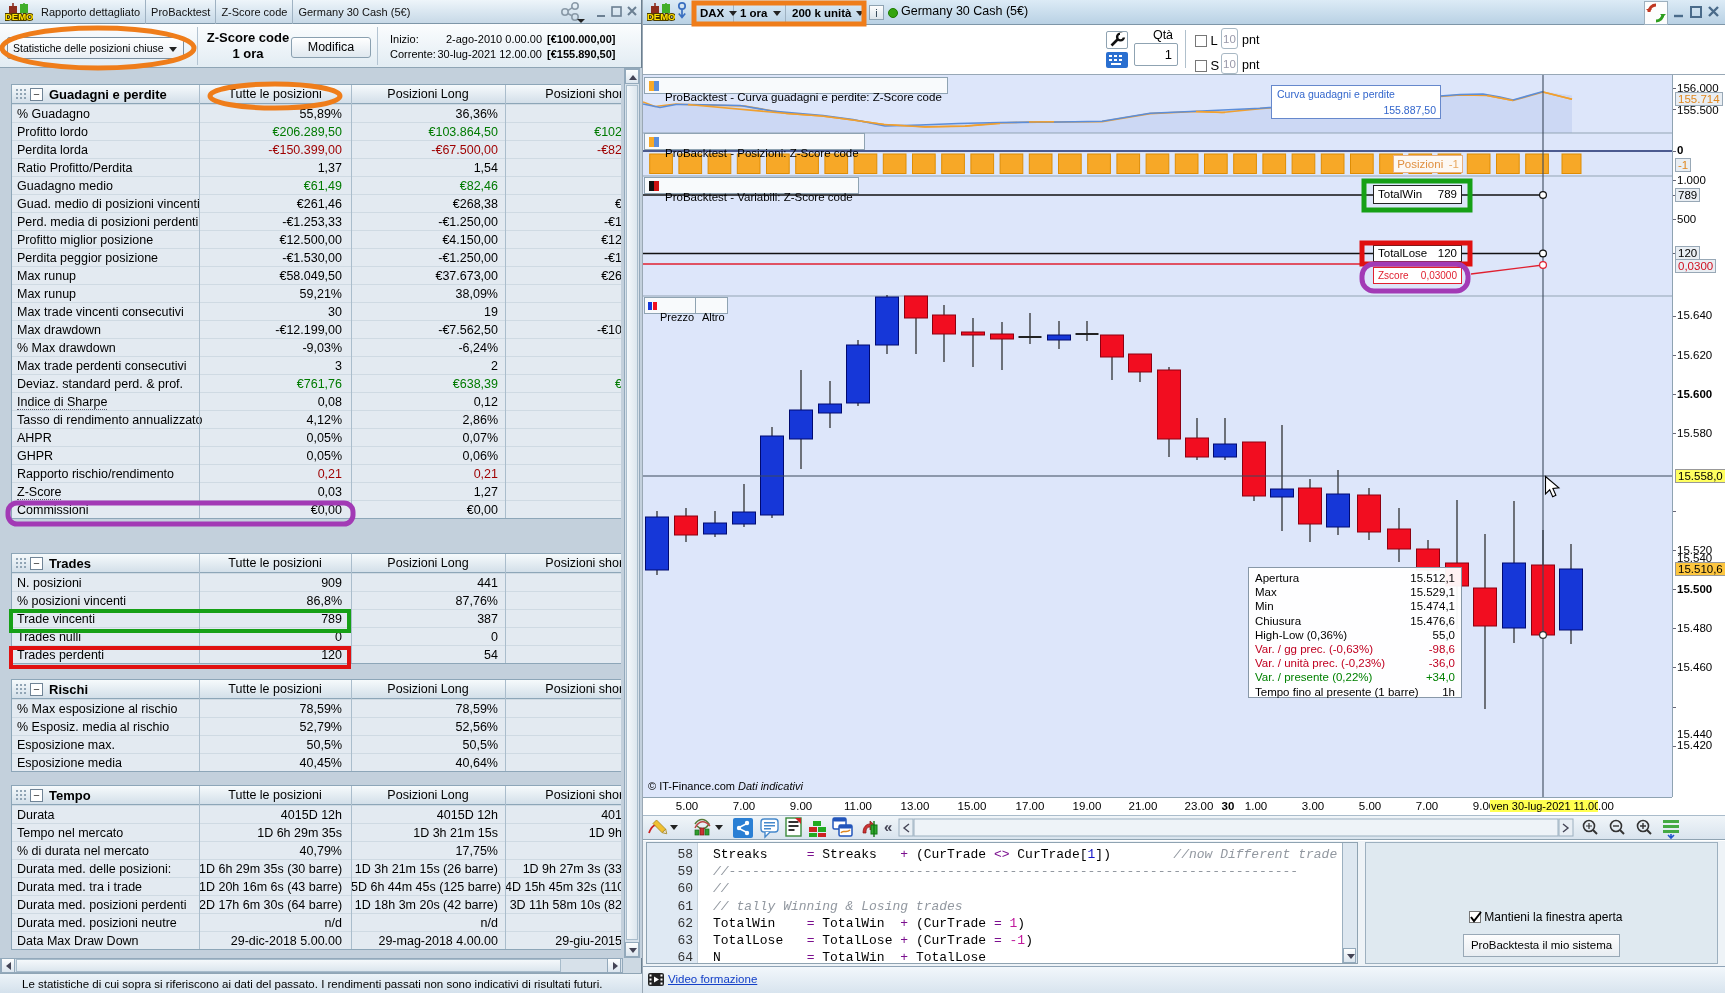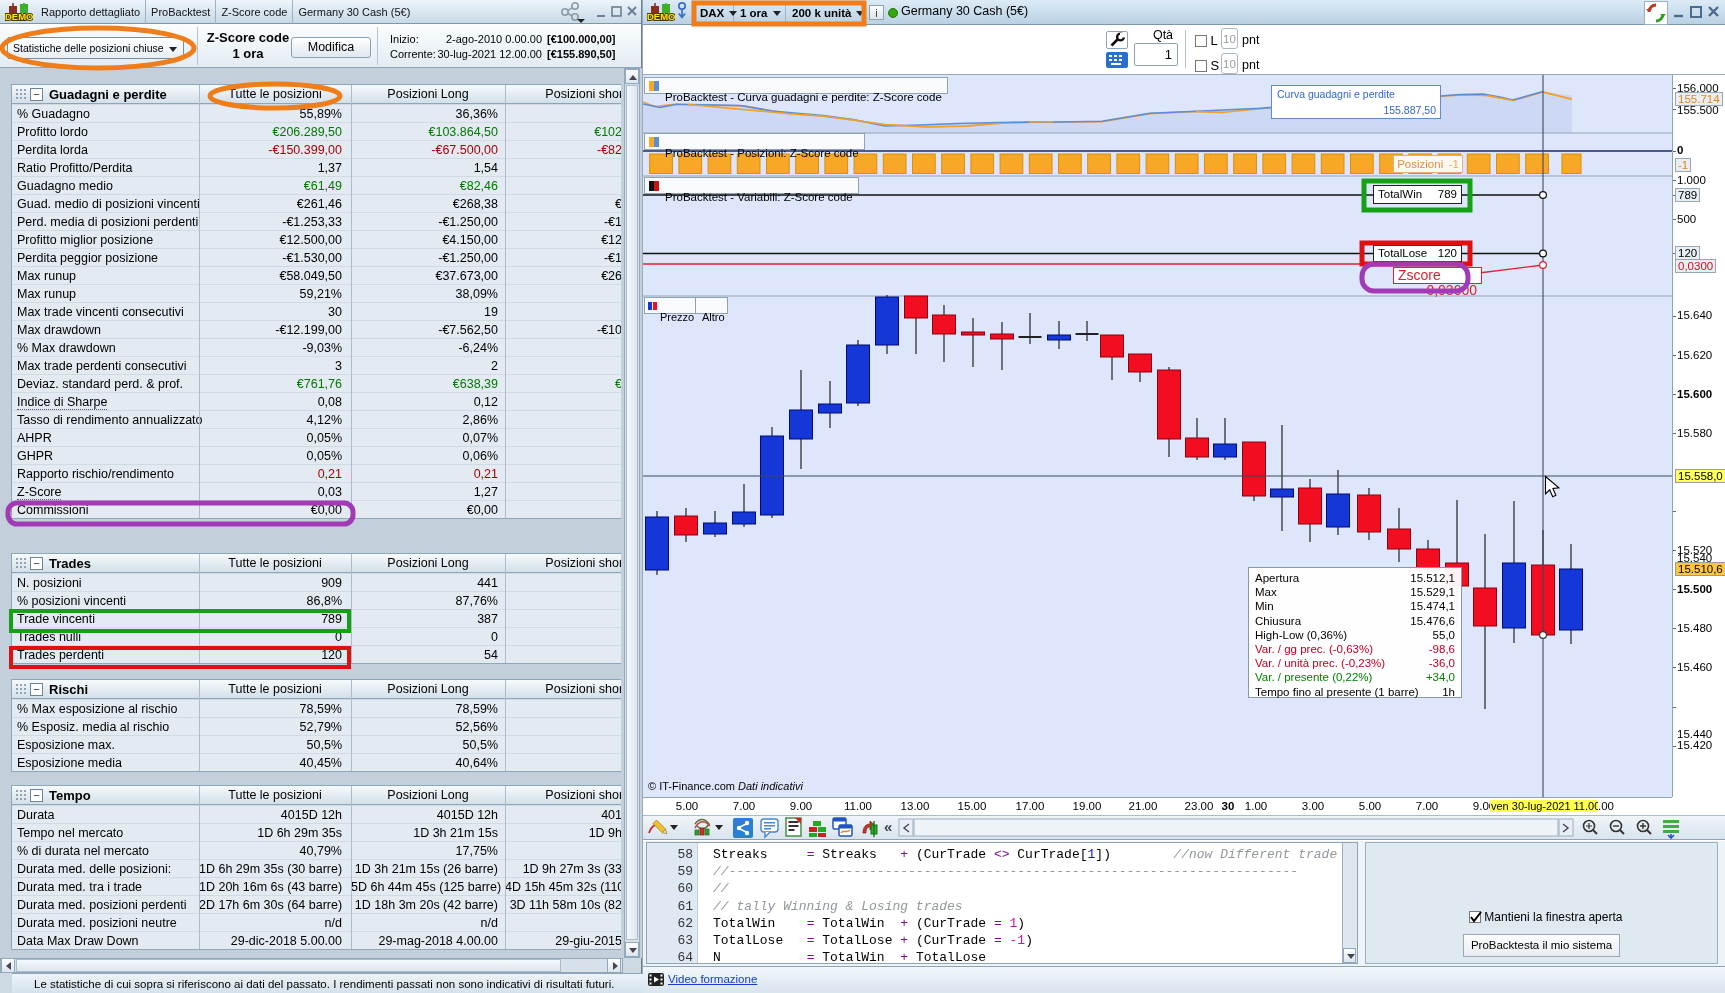--- a/index.html
+++ b/index.html
@@ -25,21 +25,21 @@
 .ch { position:absolute; top:2px; text-align:center; font-size:12.5px; }
 .trow { position:relative; height:18px; line-height:18px; font-size:12.5px; border-top:1px solid #cfdae3; white-space:nowrap;}
 .trow:first-of-type { border-top:none; }
 .c1 { position:absolute; left:5px; }
 .c2 { position:absolute; left:187px; width:143px; text-align:right; }
 .c3 { position:absolute; left:339px; width:147px; text-align:right; }
 .c4 { position:absolute; left:493px; width:117px; text-align:right; }
 .vl { position:absolute; top:0; bottom:0; width:1px; background:#aabdcc; }
 .dotted { border-bottom:1px dotted #556; }
 #lw .hscroll { position:absolute; left:0; top:958px; width:623px; height:15px; background:#d7e1ea; border:1px solid #93a9bb; }
-#lw .status { position:absolute; left:0; top:973px; width:642px; height:20px; background:linear-gradient(#ecf3f8,#d4e1ec); border-top:1px solid #8fa5b5; font-size:11.5px; line-height:20px; padding-left:22px; white-space:nowrap;margin-left:12px; }
+#lw .status { position:absolute; left:0; top:973px; width:642px; height:20px; background:linear-gradient(#ecf3f8,#d4e1ec); border-top:1px solid #8fa5b5; font-size:11.5px; line-height:20px; padding-left:22px; white-space:nowrap; }
 .vscroll { position:absolute; left:624px; top:68px; width:16px; height:890px; background:#d7e1ea; border:1px solid #93a9bb; }
 .sbtn { position:absolute; left:0; width:14px; height:15px; background:linear-gradient(#fdfefe,#dbe5ee); border:1px solid #93a9bb; }
 .tri-up { position:absolute; left:3px; top:5px; width:0; height:0; border-left:4px solid transparent; border-right:4px solid transparent; border-bottom:5px solid #445; }
 .tri-dn { position:absolute; left:3px; top:5px; width:0; height:0; border-left:4px solid transparent; border-right:4px solid transparent; border-top:5px solid #445; }
 .tri-lf { position:absolute; left:4px; top:3px; width:0; height:0; border-top:4px solid transparent; border-bottom:4px solid transparent; border-right:5px solid #445; }
 .tri-rt { position:absolute; left:5px; top:3px; width:0; height:0; border-top:4px solid transparent; border-bottom:4px solid transparent; border-left:5px solid #445; }
 
 
 #rw { position:absolute; left:643px; top:0; width:1082px; height:993px; background:#fff; }
 #rw .titlebar { position:absolute; left:0; top:0; width:100%; height:25px; background:linear-gradient(#dcebf6,#b9d1e4); border-bottom:1px solid #7e96a8; }
@@ -659,21 +659,21 @@
           <b style="left:5px;background:#f20d20;width:4px;height:8px;"></b>
         </span>Prezzo</div>
     <div class="panlab" style="left:52px;top:222px;width:33px;font-size:11px;padding-left:6px;">Altro</div>
 
     <div class="lblbox" style="left:628px;top:10px;width:170px;border-color:#6688cc;color:#3366cc;font-size:10.5px;white-space:nowrap;"><span style="margin-left:5px;">Curva guadagni e perdite</span><span style="float:right;margin-right:4px;">155.887,50</span></div>
 
     <div class="lblbox" style="left:750px;top:80px;width:70px;border-color:#e8b080;color:#e09040;background:#fdf8f2;font-size:11.5px;white-space:nowrap;">&nbsp;Posizioni<span style="float:right;margin-right:3px;color:#e8a860;">-1</span></div>
 
     <div class="lblbox" style="left:730px;top:110px;width:89px;height:19px;line-height:17px;font-size:11.5px;"><span style="margin-left:4px;">TotalWin</span><span style="float:right;margin-right:4px;">789</span></div>
     <div class="lblbox" style="left:730px;top:170px;width:89px;height:17px;line-height:15px;font-size:11.5px;"><span style="margin-left:4px;">TotalLose</span><span style="float:right;margin-right:4px;">120</span></div>
-    <div class="lblbox" style="left:730px;top:192px;width:89px;height:17px;line-height:15px;font-size:14px;border-color:#e02030;color:#e02030;margin-left:20px;"><span style="margin-left:4px;">Zscore</span><span style="float:right;margin-right:4px;">0,03000</span></div>
+    <div class="lblbox" style="left:730px;top:192px;width:89px;height:17px;line-height:15px;font-size:10px;border-color:#e02030;color:#e02030;"><span style="margin-left:4px;">Zscore</span><span style="float:right;margin-right:4px;">0,03000</span></div>
 
     <div style="position:absolute;left:605px;top:492px;width:214px;height:131px;background:rgba(255,255,255,0.95);border:1px solid #8898a8;font-size:11.5px;padding:3px 6px;">
         <div class="ttr" style="color:#000">
           <span>Apertura</span>
           <span>15.512,1</span>
         </div>
 <div class="ttr" style="color:#000">
           <span>Max</span>
           <span>15.529,1</span>
         </div>

